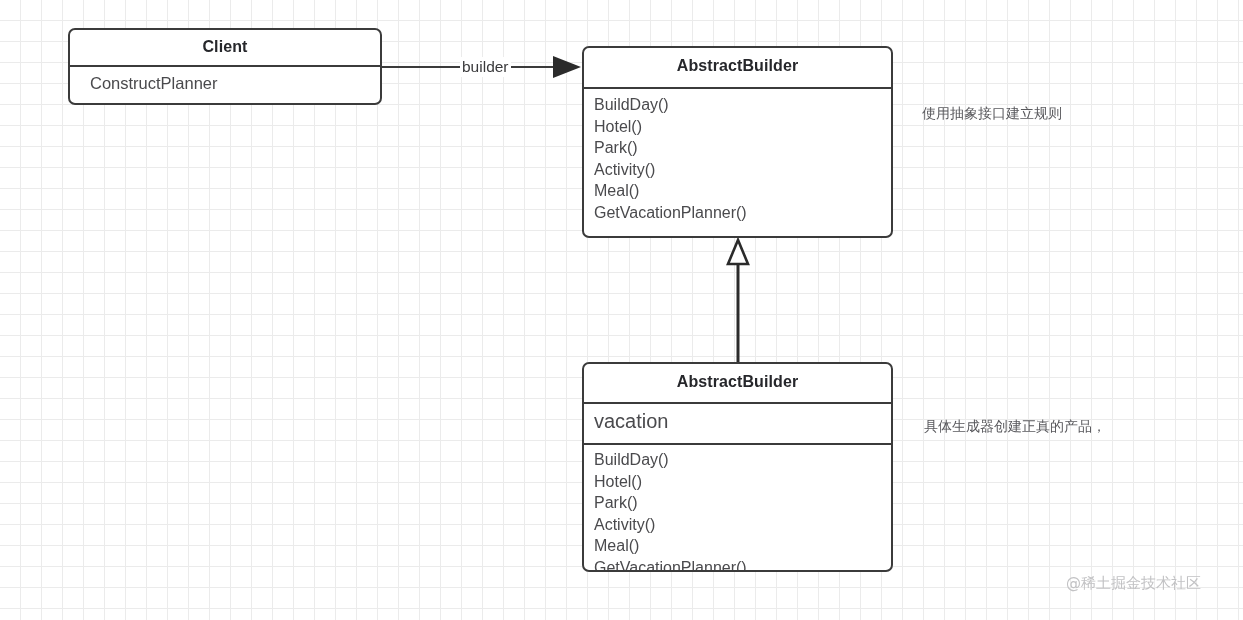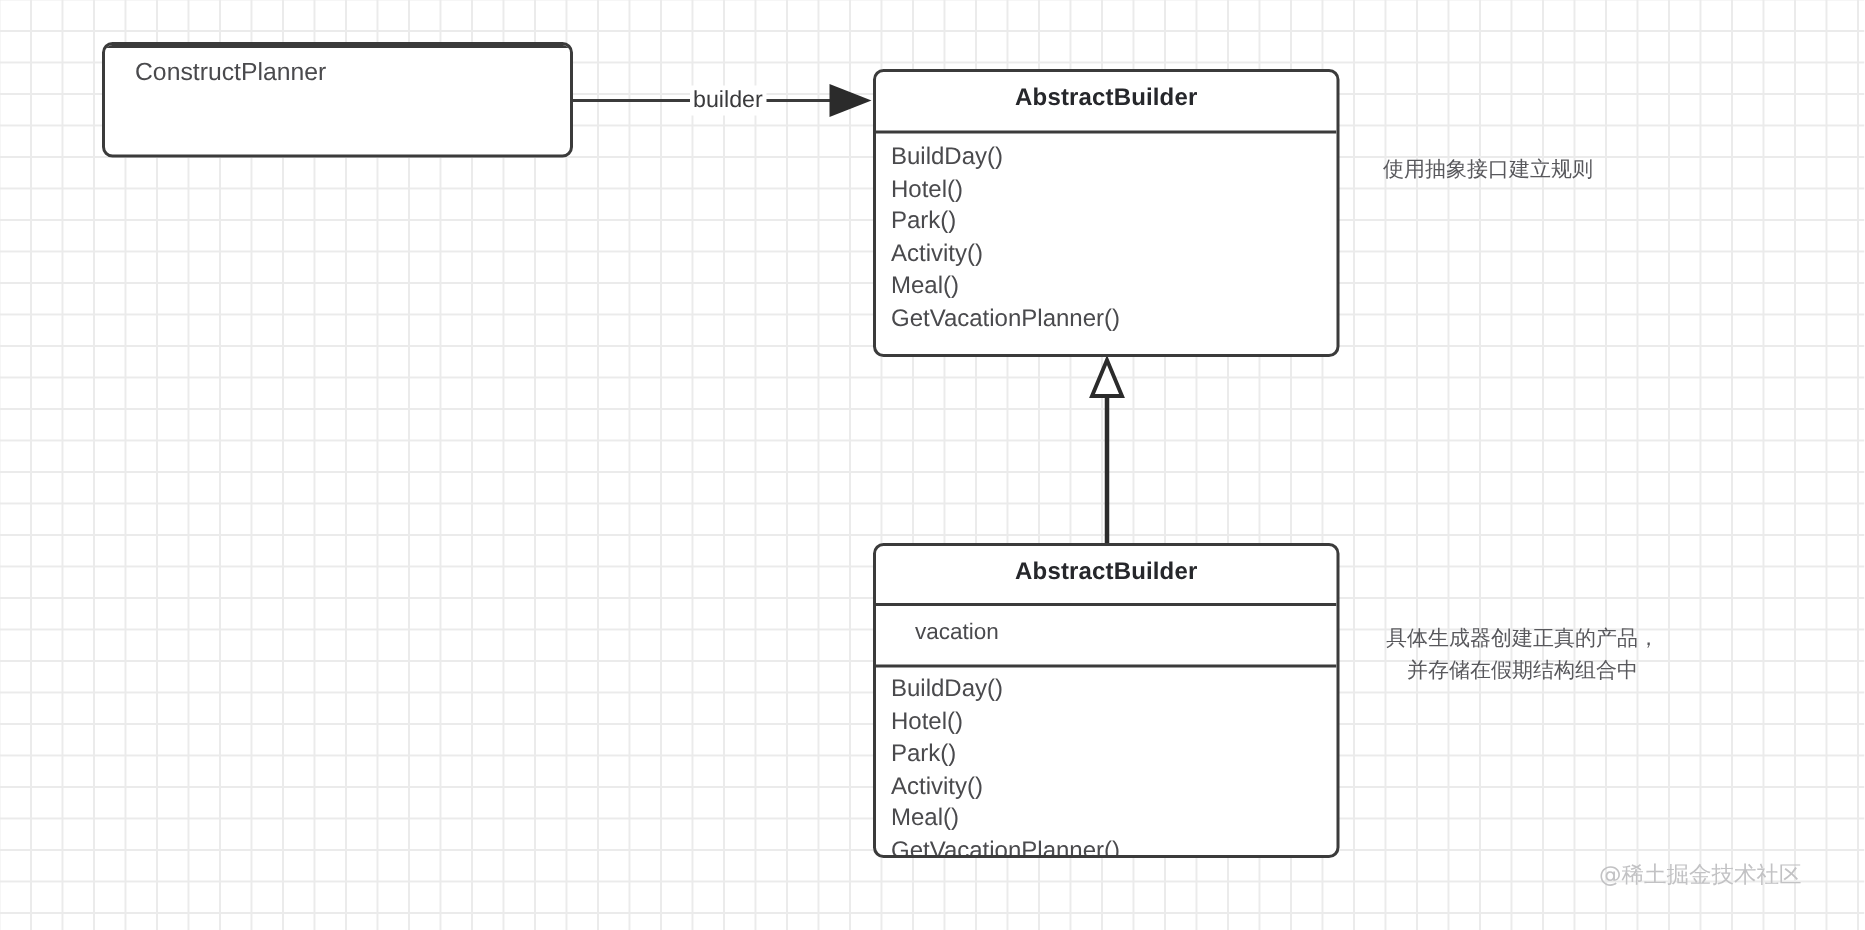--- a/index.html
+++ b/index.html
@@ -86,21 +86,21 @@
 
   
   #concrete-builder-box {
     left: 582px;
     top: 362px;
     width: 311px;
     height: 210px;
   }
   #concrete-builder-box .uml-title { padding-top: 9px; height: 38px; }
   #concrete-builder-box .attrs { padding-top: 7px; height: 39px; }
-  #concrete-builder-box .attrs .uml-row { font-size: 15px; margin-left: 16px; }
+  #concrete-builder-box .attrs .uml-row { font-size: 20px; }
   #concrete-builder-box .methods { padding-top: 4px; }
 
   
   .connector-svg {
     position: absolute;
     left: 0;
     top: 0;
     width: 1243px;
     height: 620px;
     pointer-events: none;
@@ -157,20 +157,21 @@
   <svg class="connector-svg" viewBox="0 0 1243 620" xmlns="http://www.w3.org/2000/svg">
 
     <line x1="382" y1="67" x2="567" y2="67" stroke="#3b3b3b" stroke-width="2"></line>
     <polygon points="581,67 553,56 553,78" fill="#2b2b2b"></polygon>
 
     <line x1="738" y1="362" x2="738" y2="262" stroke="#2b2b2b" stroke-width="3"></line>
     <polygon points="738,240 728,264 748,264" fill="#ffffff" stroke="#2b2b2b" stroke-width="2.6" stroke-linejoin="miter"></polygon>
   </svg>
 
   <div class="uml-box" id="client-box">
+    <div class="uml-title">Client</div>
     <div class="divider"></div>
     <div class="uml-compartment">
       <div class="uml-row">ConstructPlanner</div>
     </div>
   </div>
 
   <div class="uml-box" id="abstract-builder-box">
     <div class="uml-title">AbstractBuilder</div>
     <div class="divider"></div>
     <div class="uml-compartment">
@@ -199,18 +200,17 @@
       <div class="uml-row">GetVacationPlanner()</div>
     </div>
   </div>
 
   <div class="assoc-label">builder</div>
 
   <div class="annotation" id="annotation-abstract">使用抽象接口建立规则</div>
 
   <div class="annotation" id="annotation-concrete">
     <div class="line1">具体生成器创建正真的产品，</div>
-    <div class="line2">并存储在假期结构组合中</div>
   </div>
 
   <div id="watermark">@稀土掘金技术社区</div>
 
 </div>
 
 </body></html>

